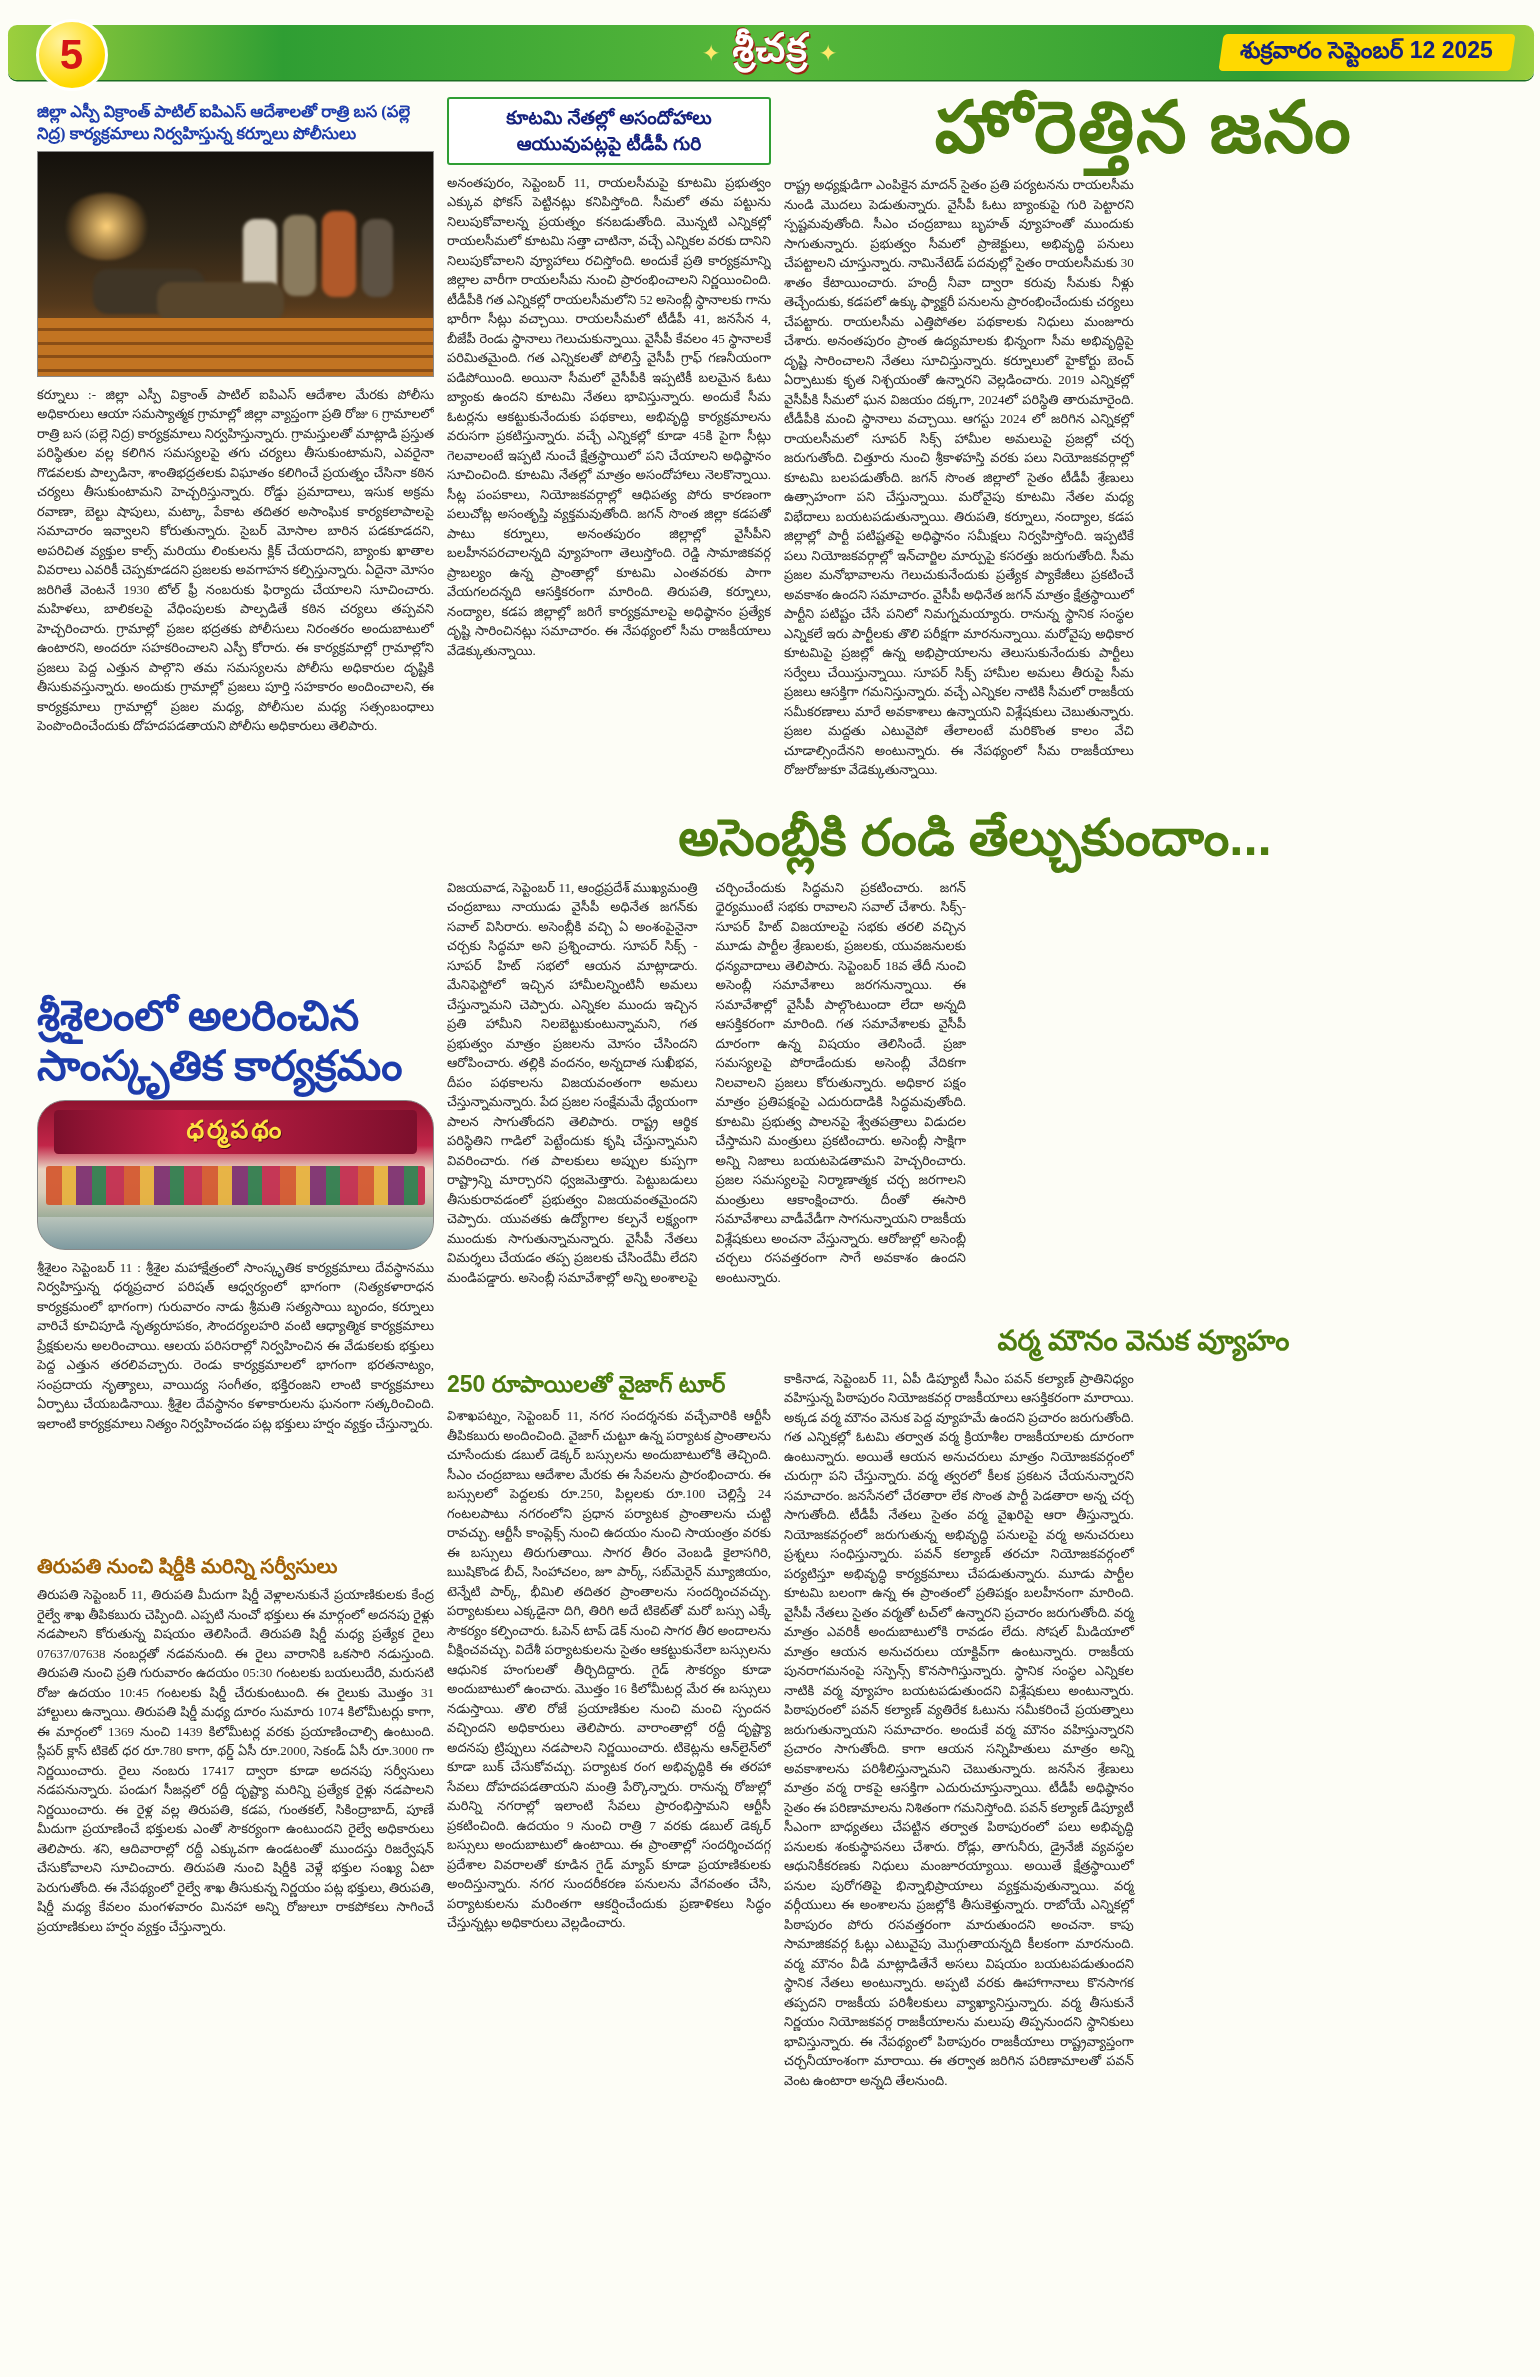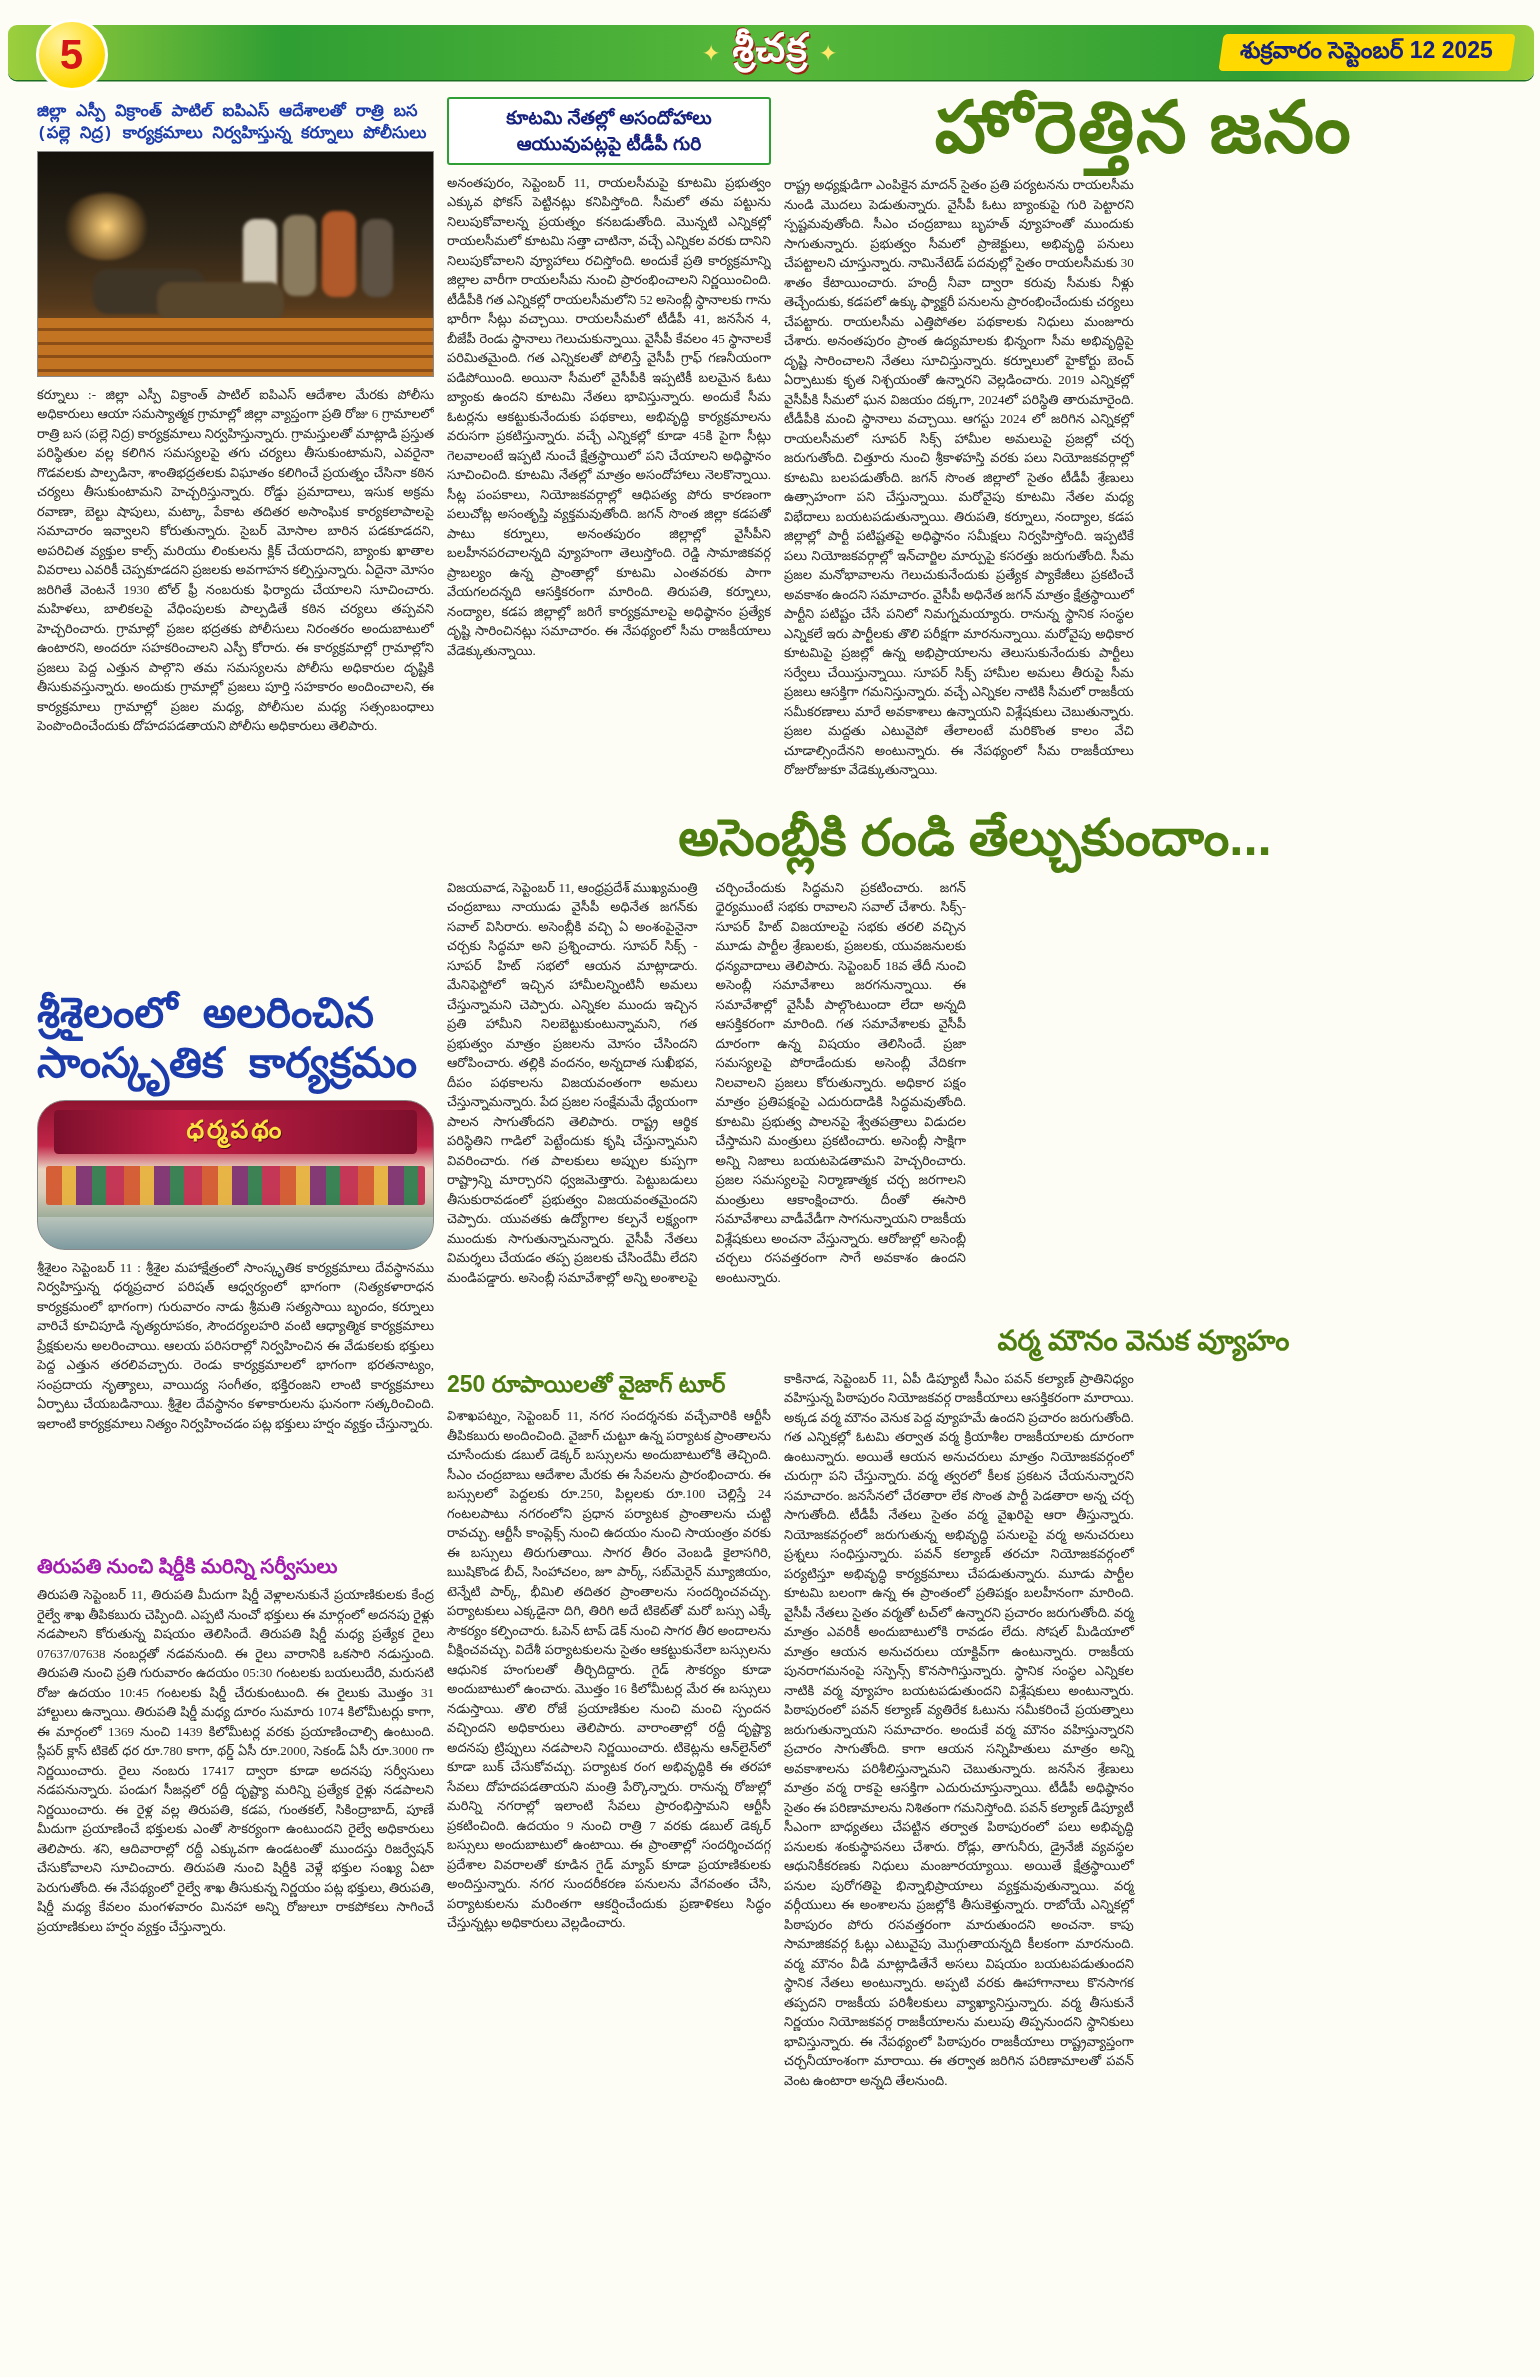--- a/index.html
+++ b/index.html
@@ -40,28 +40,28 @@
   
   .abs{position:absolute;}
   .body-text{
     font-size:13px;line-height:1.5;text-align:justify;
     overflow:hidden;word-break:break-word;color:#222;
   }
   .cols2{column-count:2;column-gap:19.4px;column-fill:auto;}
   .cols4{column-count:4;column-gap:18px;column-fill:auto;}
   .hl-blue{
     color:#1d3cab;font-weight:bold;
-    font-family:Liberation Mono, monospace;
+    font-family:Liberation Serif, serif;
   }
   .hl-red{
     color:#4d7c0f;font-weight:bold;
     font-family:"Liberation Sans","DejaVu Sans",sans-serif;
   }
   .hl-black{
-    color:#a21caf;font-weight:bold;
+    color:#a16207;font-weight:bold;
     font-family:"Liberation Sans","DejaVu Sans",sans-serif;
   }
   .boxed-hl{
     border:2.2px solid #2f9e33;border-radius:3px;background:#ffffff;
     color:#15217c;font-weight:bold;text-align:center;
     font-size:18.6px;line-height:1.4;padding:6px 7.5px;
     font-family:"Liberation Sans","DejaVu Sans",sans-serif;
   }
   
   .photo{position:relative;overflow:hidden;border:0.7px solid #888;}

